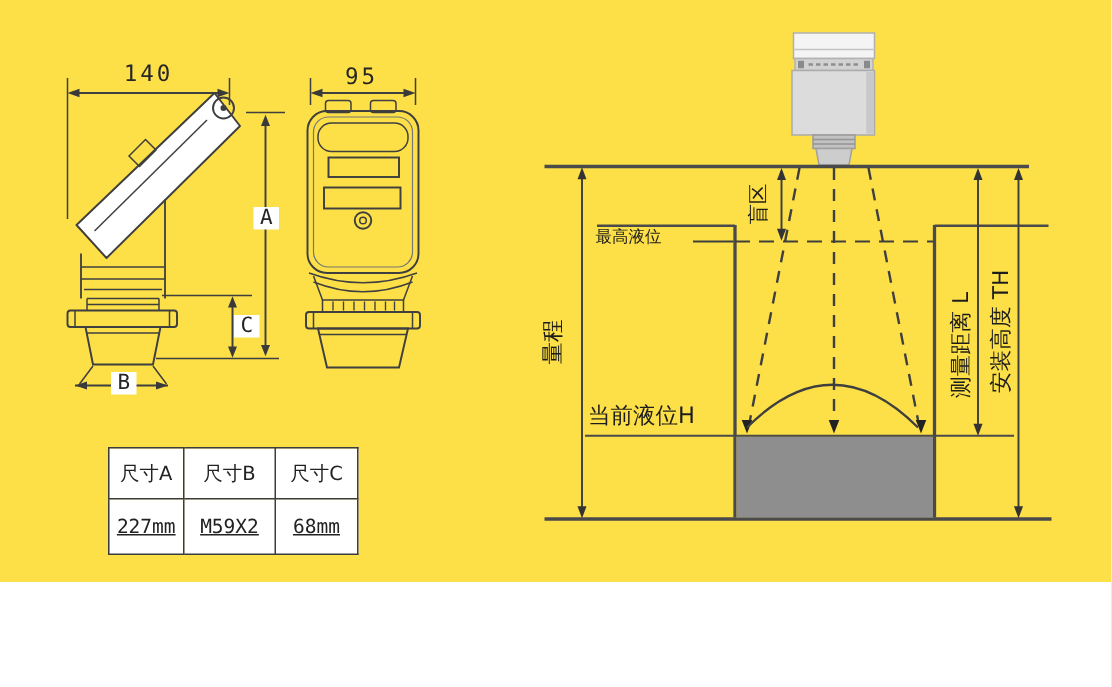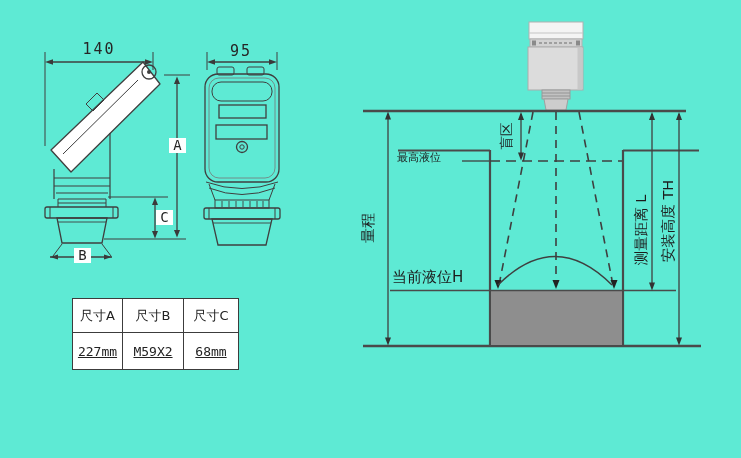--- a/index.html
+++ b/index.html
@@ -1,19 +1,19 @@
 <!DOCTYPE html>
 <html><head>
 <meta charset="utf-8">
 <style>
   html,body{margin:0;padding:0;background:#fff;}
   #canvas{
     position:relative;
-    width:741px;height:458px;
-    background:#5eead4;
+    width:741px;height:388px;
+    background:#fde047;
     font-family:"DejaVu Sans","Liberation Sans",sans-serif;
     overflow:hidden;
   }
   #lineart{position:absolute;left:0;top:0;}
   .lbl{
     position:absolute;
     color:#1c1c1c;
     font-size:15px;
     line-height:1.05;
     white-space:nowrap;

